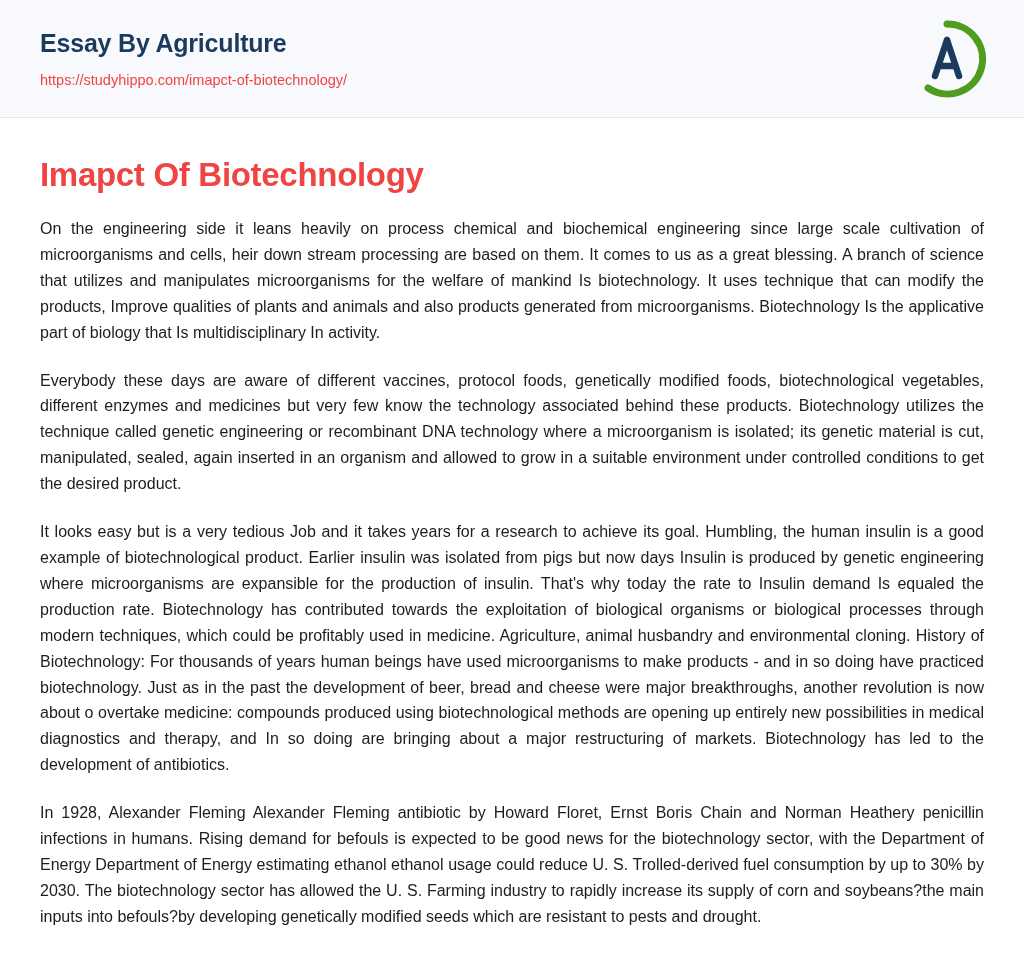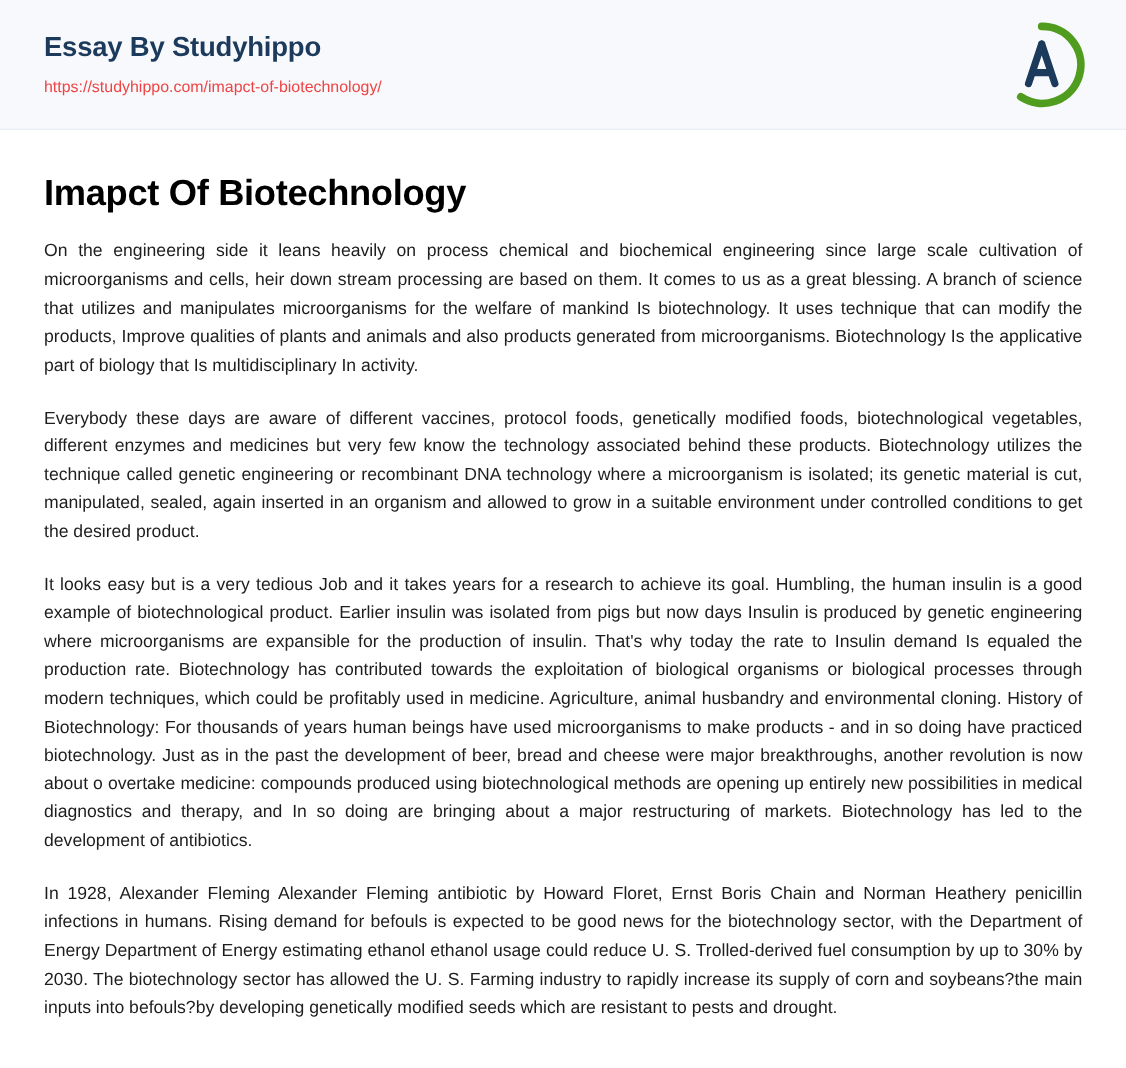--- a/index.html
+++ b/index.html
@@ -45,40 +45,40 @@
     right: 36px;
     width: 82px;
     height: 82px;
   }
   .content {
     padding: 30px 40px 40px 40px;
   }
   h1.doc-title {
     font-size: 33px;
     font-weight: bold;
-    color: #000000;
+    color: #ef4444;
     margin: 8px 0 22px 0;
     letter-spacing: -0.3px;
   }
   p.para {
     font-size: 16px;
     line-height: 1.62;
     color: #1d1d1d;
     text-align: justify;
     margin: 0 0 22px 0;
   }
   p.para:last-child { margin-bottom: 16px; }
 </style>
 </head>
 <body>
 
 <div class="page">
 
   <div class="header">
-    <div class="brand">Essay By Studyhippo</div>
+    <div class="brand">Essay By Agriculture</div>
     <a class="site-url" href="#">https://studyhippo.com/imapct-of-biotechnology/</a>
     <div class="logo">
       <svg width="82" height="82" viewBox="0 0 82 82" xmlns="http://www.w3.org/2000/svg" aria-hidden="true">
         <path d="M41 6 A35 35 0 1 1 22 70" fill="none" stroke="#4f9c1e" stroke-width="7" stroke-linecap="round"></path>
         <path d="M41 22 L29 58 M41 22 L53 58 M33.5 48 L48.5 48" fill="none" stroke="#1b3a5c" stroke-width="6.5" stroke-linecap="round" stroke-linejoin="round"></path>
       </svg>
     </div>
   </div>
 
   <div class="content">

